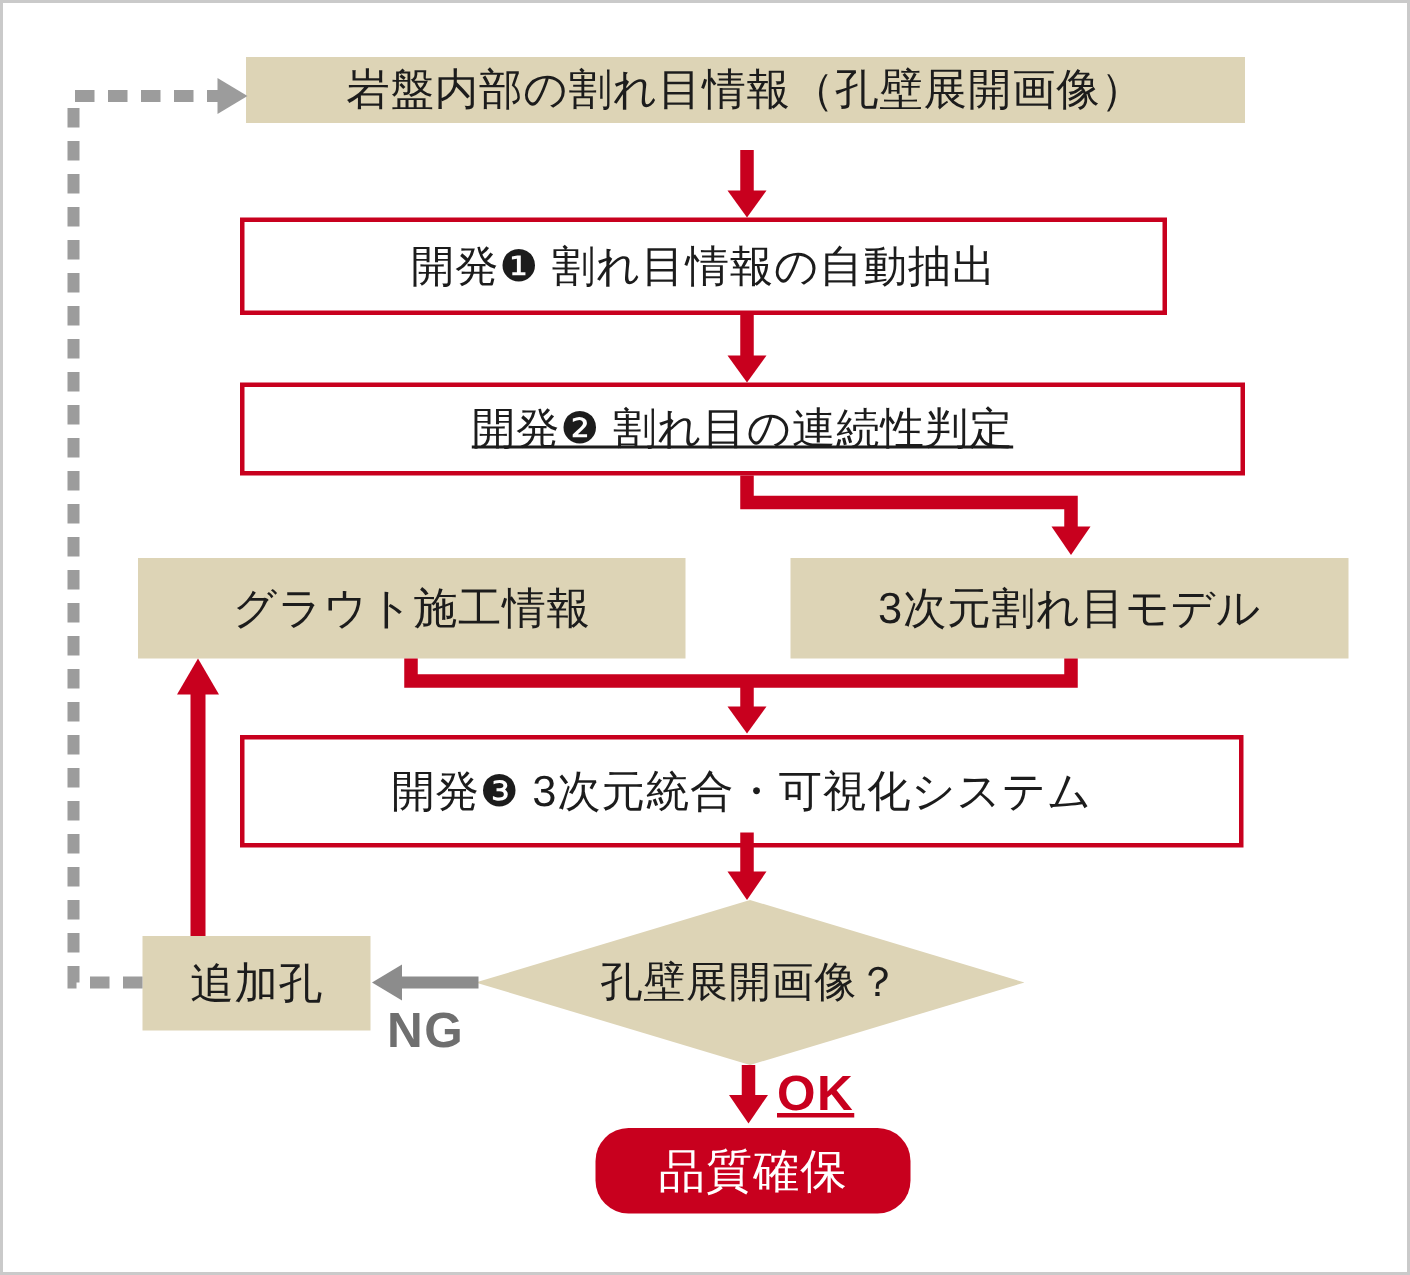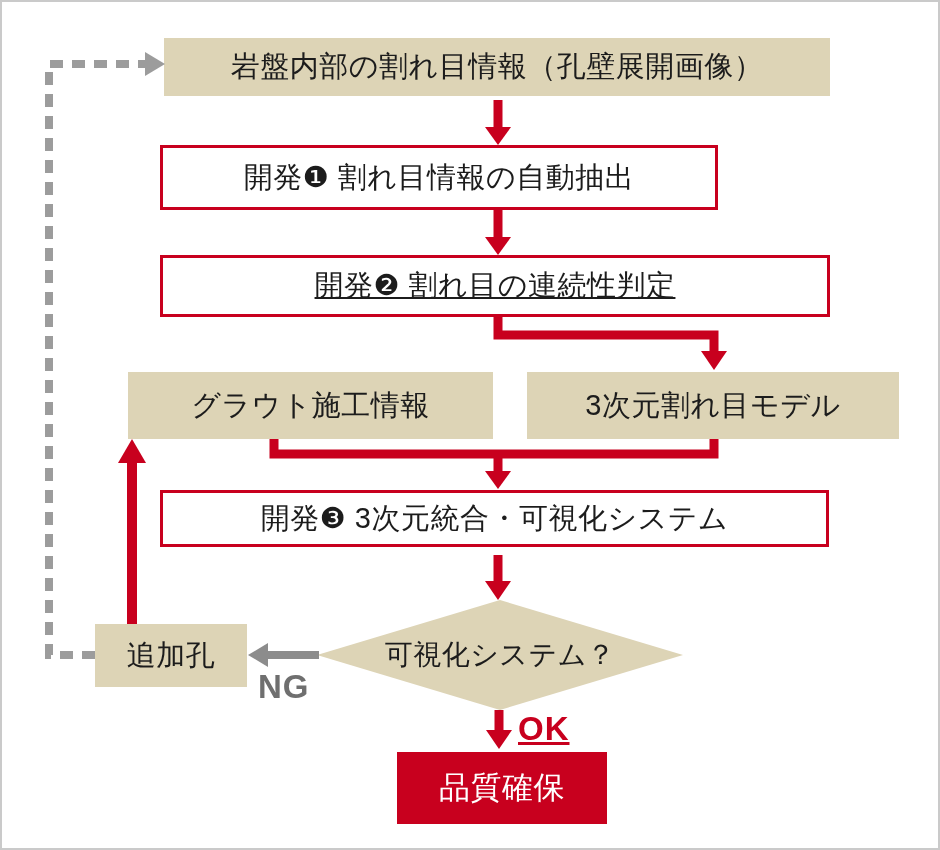--- a/index.html
+++ b/index.html
@@ -87,53 +87,53 @@
       <path class="gs" d="M317 653 L265 653"></path>
       <polygon class="gf" points="266,641 266,665 246,653"></polygon>
     </g>
 
     <g>
       <path class="rs10" d="M130 622 L130 459"></path>
       <polygon class="rf" points="116,461 144,461 130,437"></polygon>
     </g>
   </svg>
 
-  <div class="node beige" style="left:162px; top:36px; width:666px; height:58px;">
+  <div class="node beige" style="left:162px; top:36px; width:666px; height:44px;">
     <span>岩盤内部の割れ目情報（孔壁展開画像）</span>
   </div>
 
-  <div class="node outlined" style="left:158px; top:143px; width:558px; height:65px;">
+  <div class="node outlined" style="left:158px; top:143px; width:618px; height:65px;">
     <span>開発❶ 割れ目情報の自動抽出</span>
   </div>
 
   <div class="node outlined" style="left:158px; top:253px; width:670px; height:62px;text-decoration:underline;">
     <span>開発❷ 割れ目の連続性判定</span>
   </div>
 
-  <div class="node beige" style="left:90px; top:370px; width:365px; height:67px;margin-left:36px;">
+  <div class="node beige" style="left:90px; top:370px; width:365px; height:67px;">
     <span>グラウト施工情報</span>
   </div>
 
   <div class="node beige" style="left:525px; top:370px; width:372px; height:67px;align-items:center;">
     <span>3次元割れ目モデル</span>
   </div>
 
-  <div class="node outlined" style="left:158px; top:488px; width:669px; height:57px;">
+  <div class="node outlined" style="left:158px; top:488px; width:669px; height:75px;">
     <span>開発❸ 3次元統合・可視化システム</span>
   </div>
 
   <div class="node beige diamond" style="left:315px; top:598px; width:366px; height:110px;">
-    <span>可視化システム？</span>
+    <span>孔壁展開画像？</span>
   </div>
 
   <div class="node beige" style="left:93px; top:622px; width:152px; height:63px;">
     <span>追加孔</span>
   </div>
 
-  <div class="node quality" style="left:395px; top:750px; width:210px; height:72px;">
+  <div class="node quality" style="left:395px; top:750px; width:210px; height:57px;border-radius:22px;">
     <span>品質確保</span>
   </div>
 
   <div class="edge-label ng" style="left:256px; top:666px;">NG</div>
 
   <div class="edge-label ok" style="left:516px; top:708px;">OK</div>
 
 </div>
 
 </body></html>

